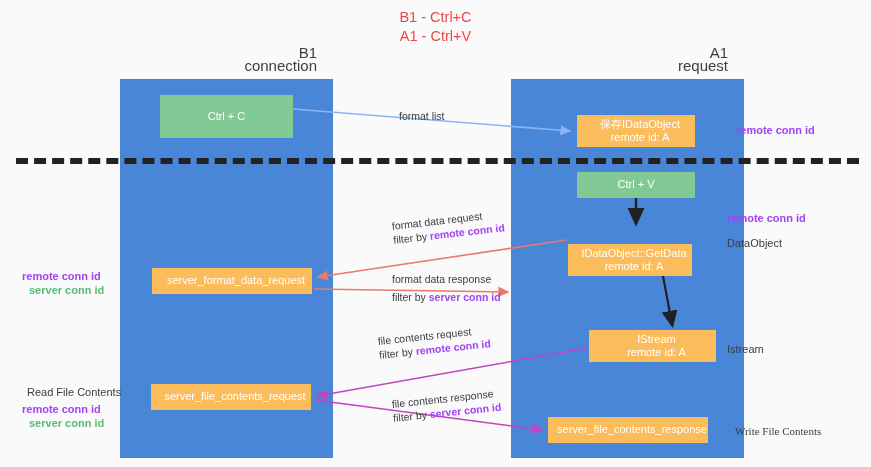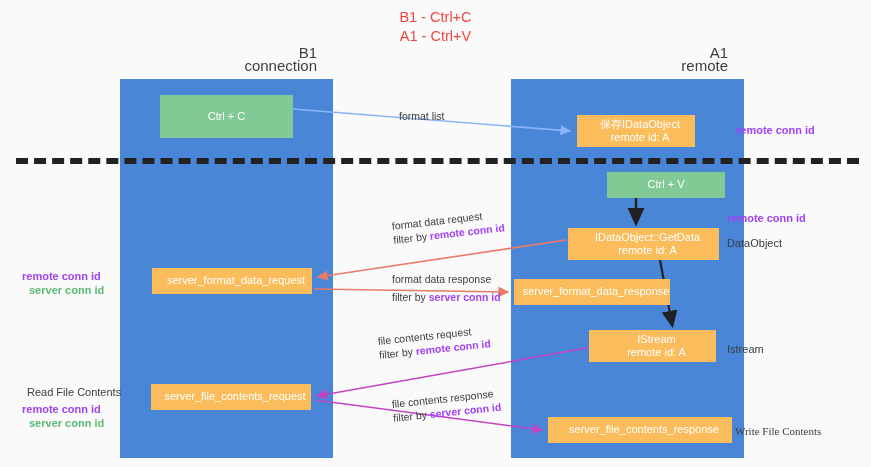--- a/index.html
+++ b/index.html
@@ -24,27 +24,27 @@
 
   
   .box{position:absolute;display:flex;flex-direction:column;align-items:center;justify-content:center;
        text-align:center;color:#fff;font-size:11px;line-height:13.5px;box-sizing:border-box;}
   .box.green{background:#81c995;}
   .box.orange{background:#fbb košt;}
   .box.orange{background:#fbbc5c;padding-left:8px;}
 
   #b-ctrlc{left:160px;top:95px;width:133px;height:43px;}
   #b-save{left:577px;top:115px;width:118px;height:32px;}
-  #b-ctrlv{left:577px;top:172px;width:118px;height:26px;margin-left:30px;}
-  #b-getdata{left:568px;top:228px;width:151px;height:32px;}
+  #b-ctrlv{left:577px;top:172px;width:118px;height:26px;}
+  #b-getdata{left:568px;top:244px;width:124px;height:32px;}
   #b-sfdreq{left:152px;top:268px;width:160px;height:26px;}
   #b-sfdresp{left:514px;top:279px;width:156px;height:26px;}
   #b-istream{left:589px;top:330px;width:127px;height:32px;}
   #b-sfcreq{left:151px;top:384px;width:160px;height:26px;}
-  #b-sfcresp{left:548px;top:417px;width:184px;height:26px;}
+  #b-sfcresp{left:548px;top:417px;width:160px;height:26px;}
 
   
   .side{position:absolute;font-size:11px;line-height:14px;}
   .side.purple{color:#a142f4;font-weight:bold;}
   .side.green{color:#5bb974;font-weight:bold;}
   .side.plain{color:#3c4043;}
   #s-remote1{left:736px;top:123px;}
   #s-remote2{left:727px;top:211px;}
   #s-dataobject{left:727px;top:236px;}
   #s-istream{left:727px;top:342px;}
@@ -76,21 +76,21 @@
     <div>B1 - Ctrl+C</div>
     <div>A1 - Ctrl+V</div>
   </div>
 
   <div class="lane-head" id="head-b1">
     <div>B1</div>
     <div>connection</div>
   </div>
   <div class="lane-head" id="head-a1">
     <div>A1</div>
-    <div>remote</div>
+    <div>request</div>
   </div>
 
   <div class="lane" id="lane-b1"></div>
   <div class="lane" id="lane-a1"></div>
 
   <svg id="wires" viewBox="0 0 871 467">
     <defs>
       <marker id="ar-blue" markerWidth="7" markerHeight="7" refX="6" refY="3.2" orient="auto">
         <path d="M0,0 L7,3.2 L0,6.4 z" fill="#8ab4f8"></path>
       </marker>
@@ -137,23 +137,20 @@
 
   <div class="box orange" id="b-getdata">
     <span>IDataObject::GetData</span>
     <span>remote id: A</span>
   </div>
 
   <div class="box orange" id="b-sfdreq">
     <span>server_format_data_request</span>
   </div>
 
-  <div class="box orange" id="b-sfdresp">
-    <span>server_format_data_response</span>
-  </div>
 
   <div class="box orange" id="b-istream">
     <span>IStream</span>
     <span>remote id: A</span>
   </div>
 
   <div class="box orange" id="b-sfcreq">
     <span>server_file_contents_request</span>
   </div>
 

